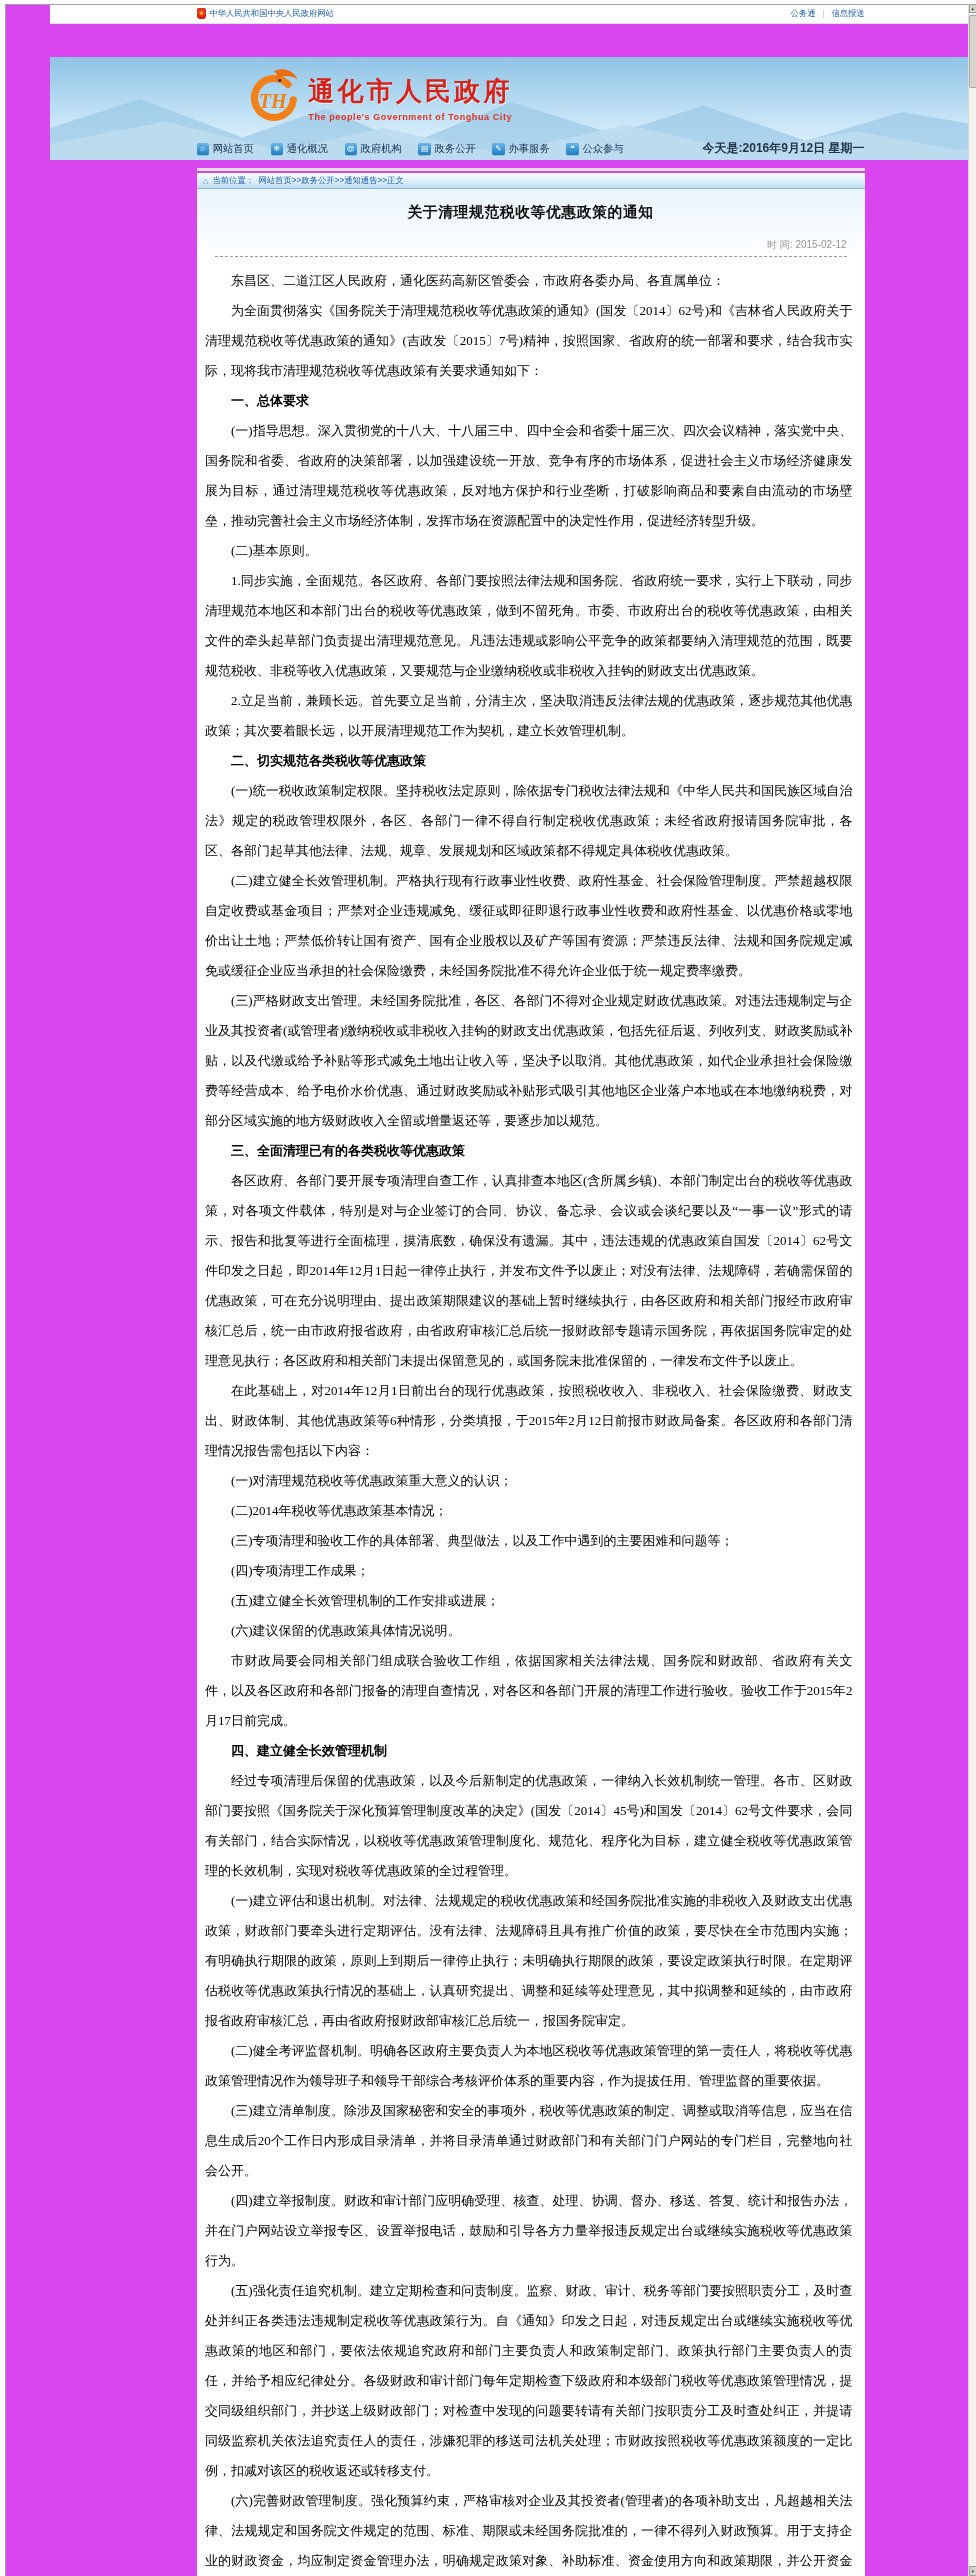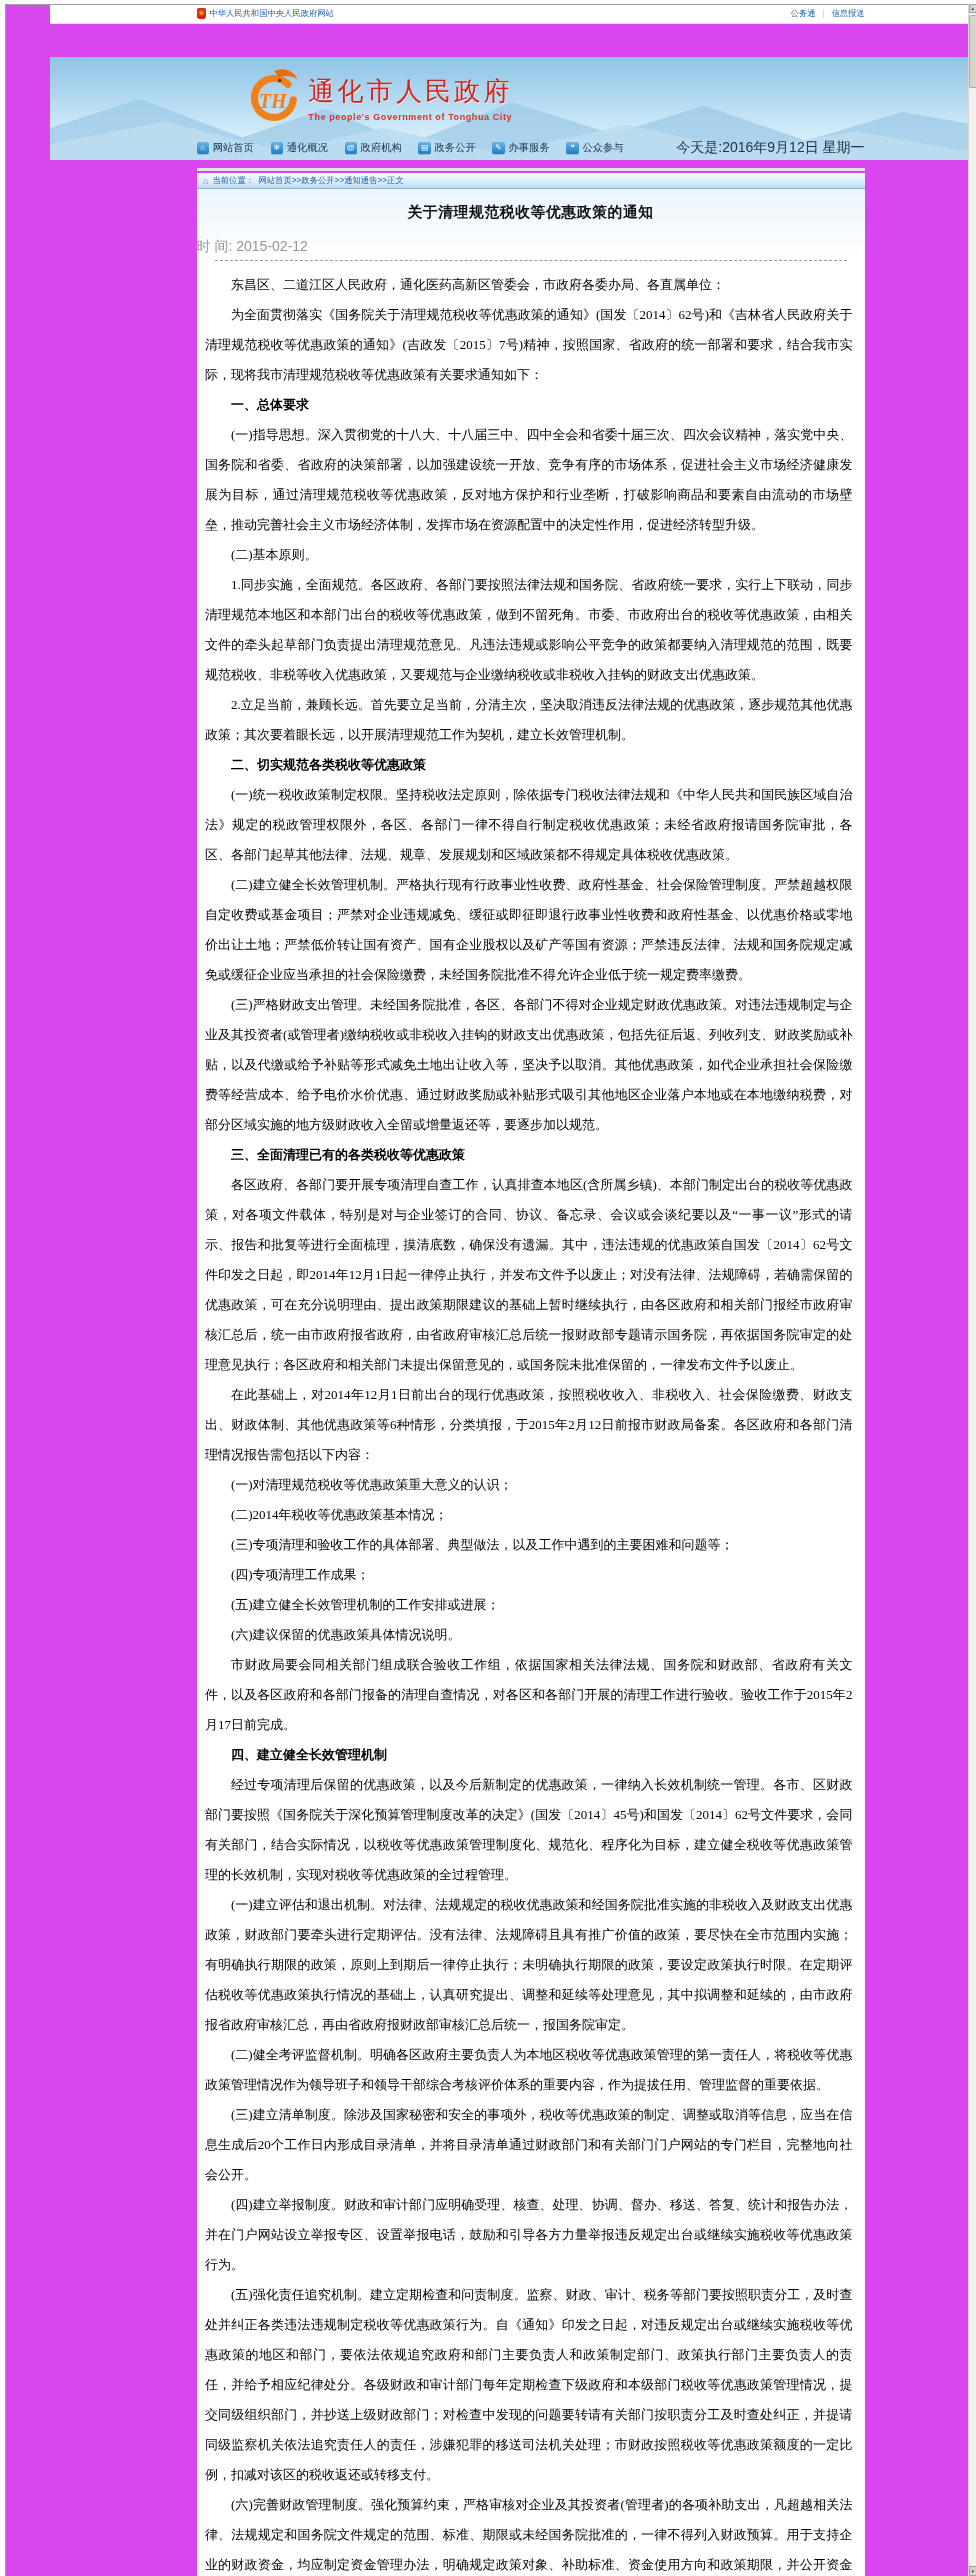--- a/index.html
+++ b/index.html
@@ -32,35 +32,35 @@
     height:103px;position:relative;overflow:hidden;
     background:linear-gradient(180deg,#8fc3e6 0%,#aed6ef 35%,#cfe9f8 70%,#e9f6fd 100%);
     margin-top:33px;
   }
   .banner svg.mountains{position:absolute;left:0;bottom:0;width:100%;height:77px;}
   .brand{position:absolute;left:0;top:11.6px;width:100%;}
   .brand .inner-col{display:flex;align-items:center;}
   .logo-swirl{width:59px;height:59px;margin-left:45px;flex:0 0 auto;}
   .brand-text{margin-left:7.7px;}
   .brand-title{
-    font-size:26px;font-weight:normal;color:#d6231a;letter-spacing:3.2px;
+    font-size:26px;font-weight:bold;color:#d6231a;letter-spacing:3.2px;
     font-family:"Liberation Serif",serif;text-shadow:0.6px 0.6px 0 #ffffffaa;
   }
   .brand-sub{font-size:9px;color:#e03024;font-weight:bold;margin-top:3.9px;letter-spacing:0.6px;}
 
   
   .navrow{position:absolute;left:0;bottom:2.6px;width:100%;}
   .navrow .inner-col{display:flex;align-items:center;gap:16.7px;font-size:10.3px;color:#16314f;}
   .nav-item{display:flex;align-items:center;gap:3.9px;color:#16314f;text-decoration:none;cursor:pointer;}
   .nav-ico{
     width:12.2px;height:12.2px;border-radius:1.9px;display:inline-flex;align-items:center;justify-content:center;
     background:linear-gradient(180deg,#69b6e8,#1e7dc2);color:#fff;font-size:7.7px;line-height:1;
     box-shadow:0 0.6px 0.6px rgba(0,40,80,.35);
   }
-  .nav-date{margin-left:auto;font-size:14px;color:#23344a;}
+  .nav-date{margin-left:auto;font-size:12px;color:#23344a;font-weight:bold;}
 
   
   .pre-strip{height:3.2px;background:#e3e3e3;margin-top:7.7px;}
   .crumbbar{
     height:16px;display:flex;align-items:center;gap:4.5px;padding-left:6.4px;box-sizing:border-box;
     background:linear-gradient(180deg,#f4fafe 0%,#d9ecf9 60%,#bcdcf2 100%);
     border-top:0.6px solid #fff;border-bottom:1.3px solid #8db8dd;
     font-size:8.3px;color:#1c5fa8;margin-top:1.9px;
   }
   .crumb-home{color:#2a6db5;font-size:8.3px;}
@@ -69,21 +69,21 @@
   
   .article{
     background:linear-gradient(180deg,#eaf5fc 0%,#ffffff 71px);
     padding:9px 0 6.4px 0;
   }
   .doc-title{
     text-align:center;font-size:14.8px;font-weight:bold;color:#111;
     font-family:"Liberation Serif",serif;margin:5.1px 0 0 0;letter-spacing:0.6px;
   }
   .doc-time{
-    text-align:left;color:#969696;font-size:14px;margin:16.7px 18px 3.9px 0;
+    text-align:right;color:#969696;font-size:10px;margin:16.7px 18px 3.9px 0;
     font-family:"Liberation Sans",sans-serif;
   }
   .dashed-divider{border-bottom:0.6px dashed #9a9a9a;margin:2.6px 18px 0 18px;height:0;}
   .doc-body{
     padding:9px 12.2px 0 8.3px;
     font-size:13px;line-height:30px;color:#000;
     font-family:"Liberation Serif",serif;text-align:justify;
   }
   .para{margin:0;text-indent:2em;}
   .para.h{font-weight:bold;}

